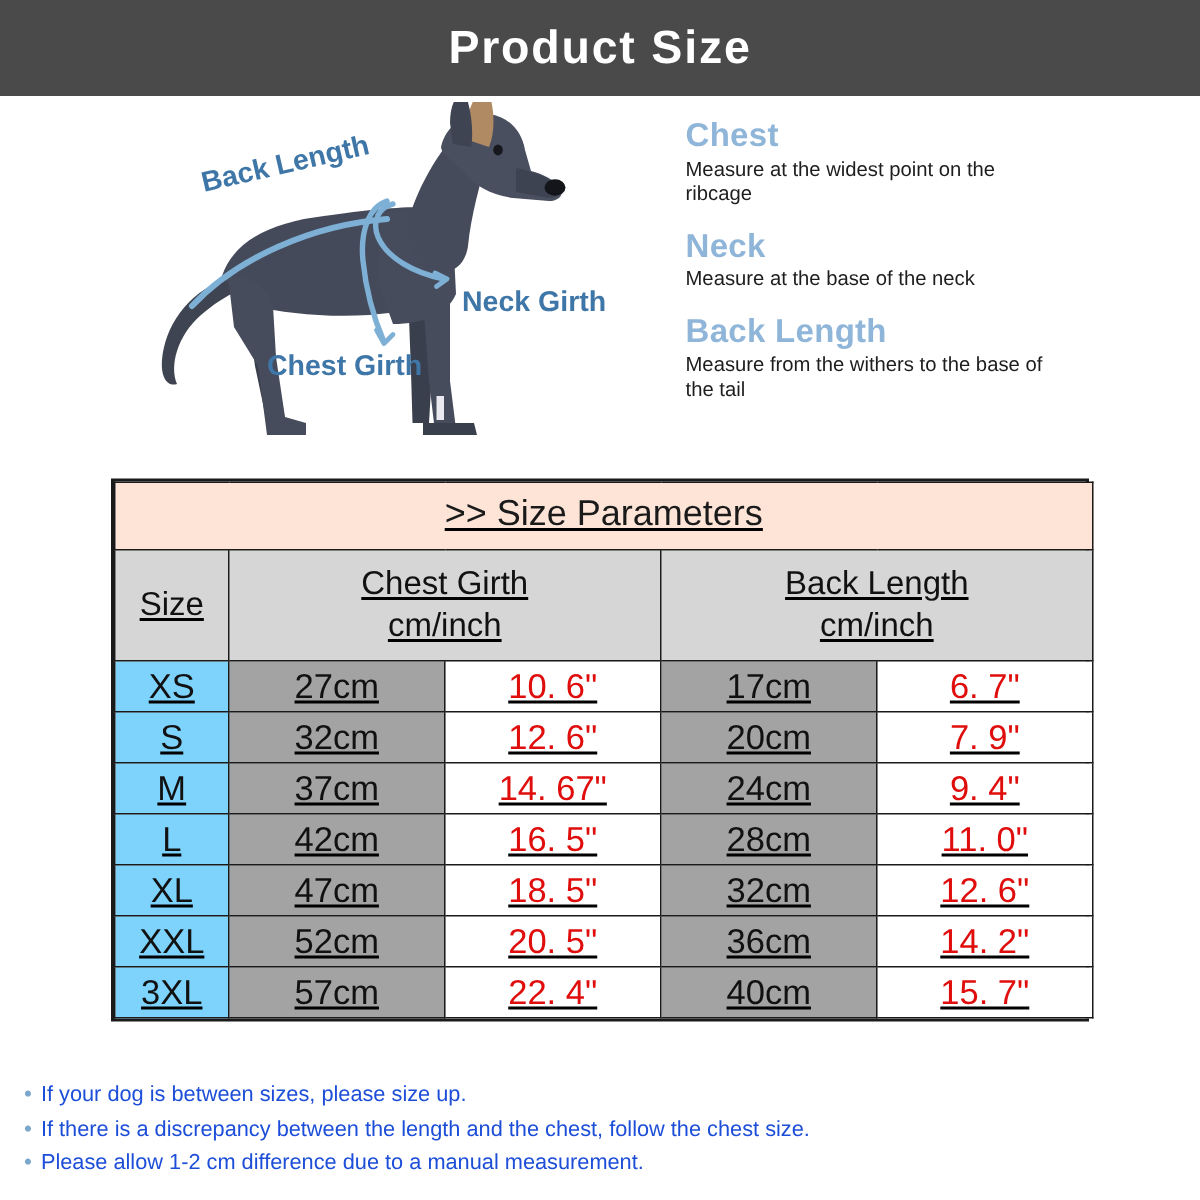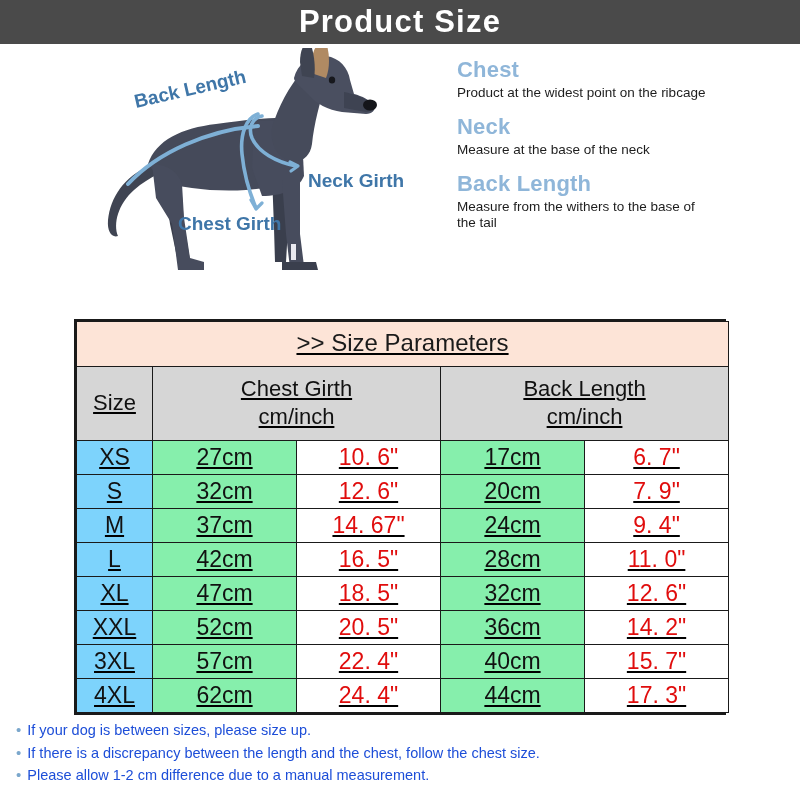--- a/index.html
+++ b/index.html
@@ -11,21 +11,21 @@
     height: 800px;
     background: #ffffff;
     font-family: "Liberation Sans", sans-serif;
     overflow: hidden;
     position: relative;
   }
 
   
   .header-bar {
     width: 800px;
-    height: 44px;
+    height: 64px;
     background: #4a4a4a;
     display: flex;
     align-items: center;
     justify-content: center;
   }
   .header-title {
     color: #ffffff;
     font-size: 31px;
     font-weight: bold;
     letter-spacing: 1.2px;
@@ -109,21 +109,21 @@
   .col-size   { width: 76px; }
   .col-cm     { width: 144px; }
   .col-inch   { width: 144px; }
 
   .data-row td { height: 33px; font-size: 23px; padding: 0; }
   .cell-size {
     background: #7dd3fc;
     color: #111111;
     font-size: 24px;
   }
-  .cell-cm { background: #86efac; color: #111111; font-size: 21px; }
+  .cell-cm { background: #a3a3a3; color: #111111; font-size: 21px; }
   .cell-inch { background: #ffffff; color: #e00d0d; font-size: 22px; }
 
   
   .notes {
     position: absolute;
     left: 16px;
     top: 722px;
     width: 770px;
   }
   .note-item {
@@ -198,21 +198,21 @@
     <path d="M165 152 L170 161 L176 155" fill="none" stroke="#7eb0d6" stroke-width="3.2" stroke-linecap="round" stroke-linejoin="round"></path>
 
     <text x="50" y="60" transform="rotate(-13 50 60)" fill="#3f76a8" font-family="Liberation Sans, sans-serif" font-size="19" font-weight="bold">Back Length</text>
     <text x="222" y="139" fill="#3f76a8" font-family="Liberation Sans, sans-serif" font-size="19" font-weight="bold">Neck Girth</text>
     <text x="92" y="182" fill="#3f76a8" font-family="Liberation Sans, sans-serif" font-size="19" font-weight="bold">Chest Girth</text>
   </svg>
 
   <div class="definitions">
     <div class="def-block">
       <div class="def-title">Chest</div>
-      <div class="def-desc">Product at the widest point on the ribcage</div>
+      <div class="def-desc">Measure at the widest point on the ribcage</div>
     </div>
     <div class="def-block">
       <div class="def-title">Neck</div>
       <div class="def-desc">Measure at the base of the neck</div>
     </div>
     <div class="def-block">
       <div class="def-title">Back Length</div>
       <div class="def-desc">Measure from the withers to the base of the tail</div>
     </div>
   </div>
@@ -284,27 +284,20 @@
         <td class="cell-inch">20. 5"</td>
         <td class="cell-cm">36cm</td>
         <td class="cell-inch">14. 2"</td>
       </tr>
       <tr class="data-row">
         <td class="cell-size">3XL</td>
         <td class="cell-cm">57cm</td>
         <td class="cell-inch">22. 4"</td>
         <td class="cell-cm">40cm</td>
         <td class="cell-inch">15. 7"</td>
-      </tr>
-      <tr class="data-row">
-        <td class="cell-size">4XL</td>
-        <td class="cell-cm">62cm</td>
-        <td class="cell-inch">24. 4"</td>
-        <td class="cell-cm">44cm</td>
-        <td class="cell-inch">17. 3"</td>
       </tr>
     </tbody>
   </table>
 </div>
 
 <div class="notes">
   <div class="note-item">
     <span class="note-bullet">•</span>
     <span class="note-text">If your dog is between sizes, please size up.</span>
   </div>

